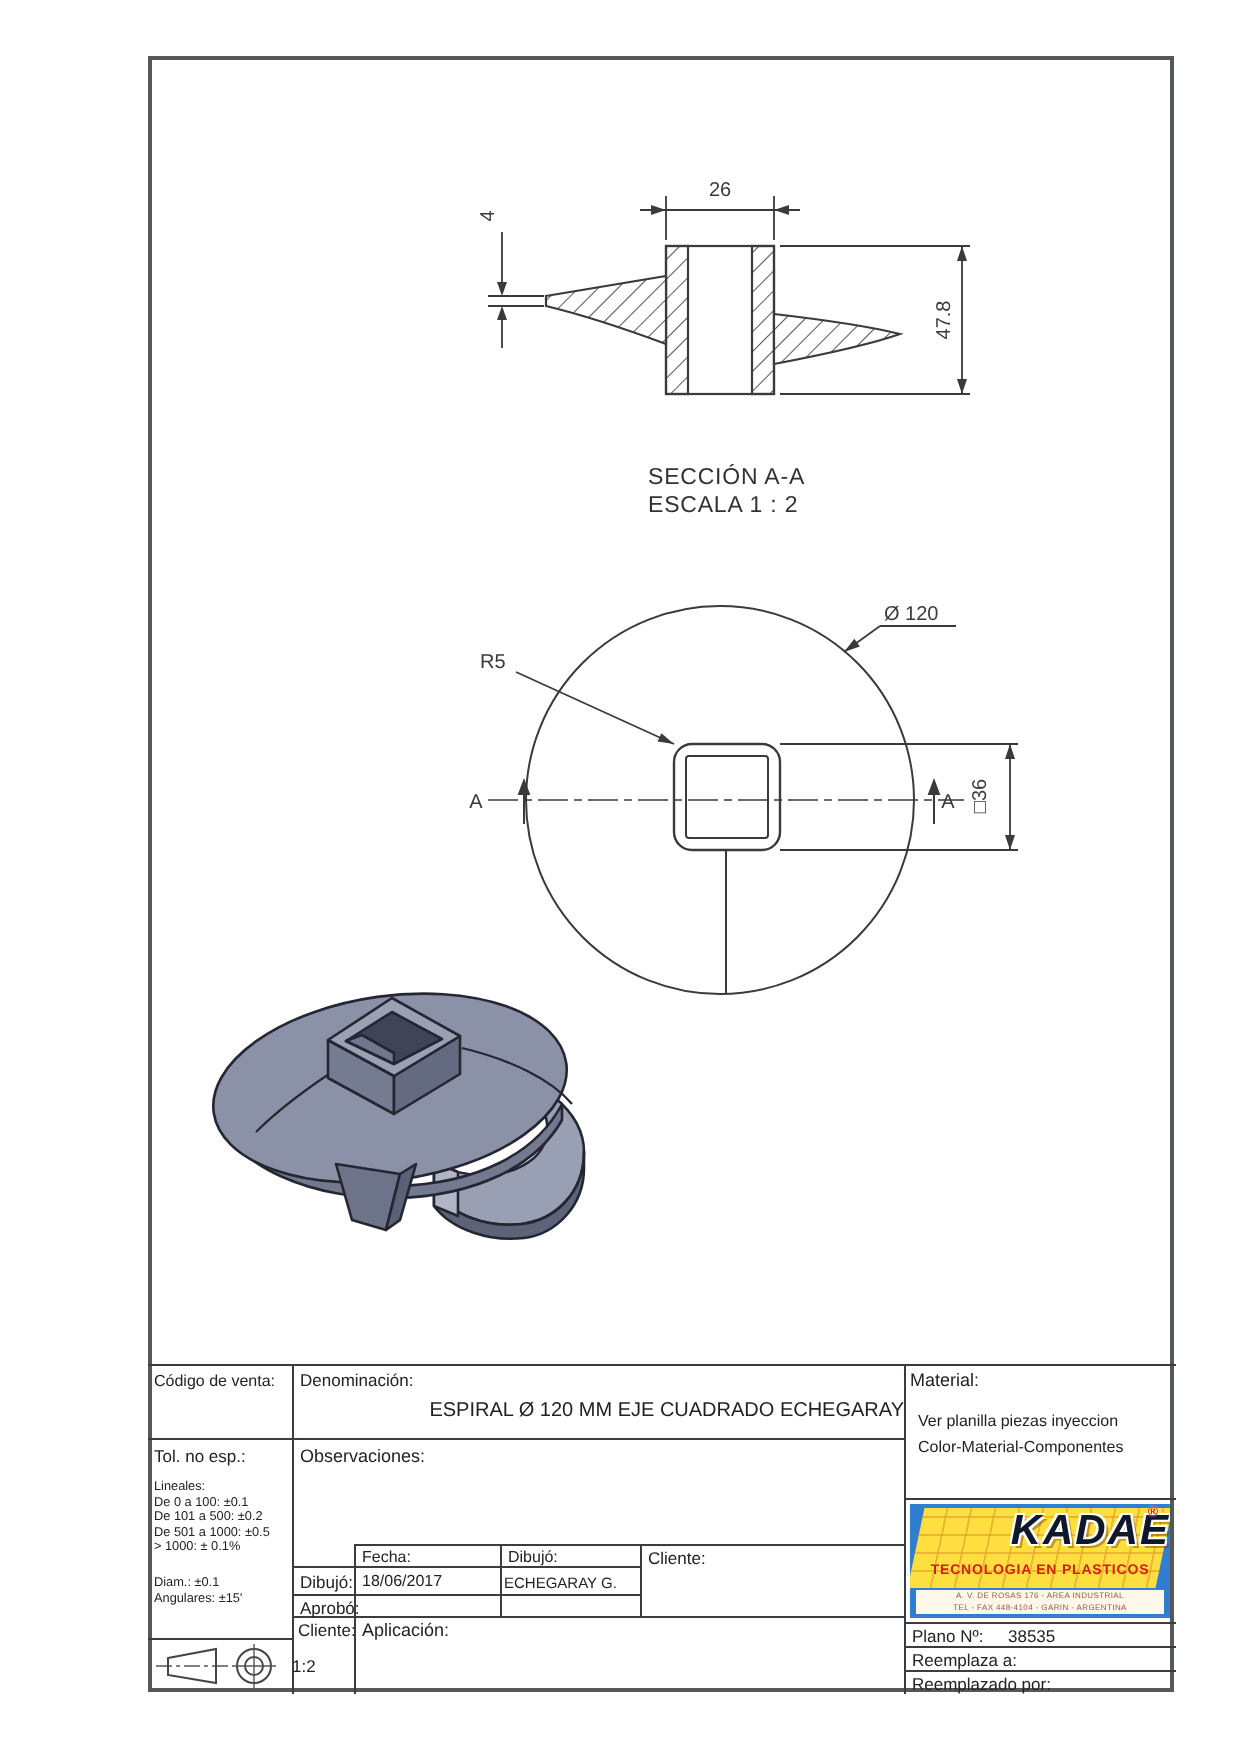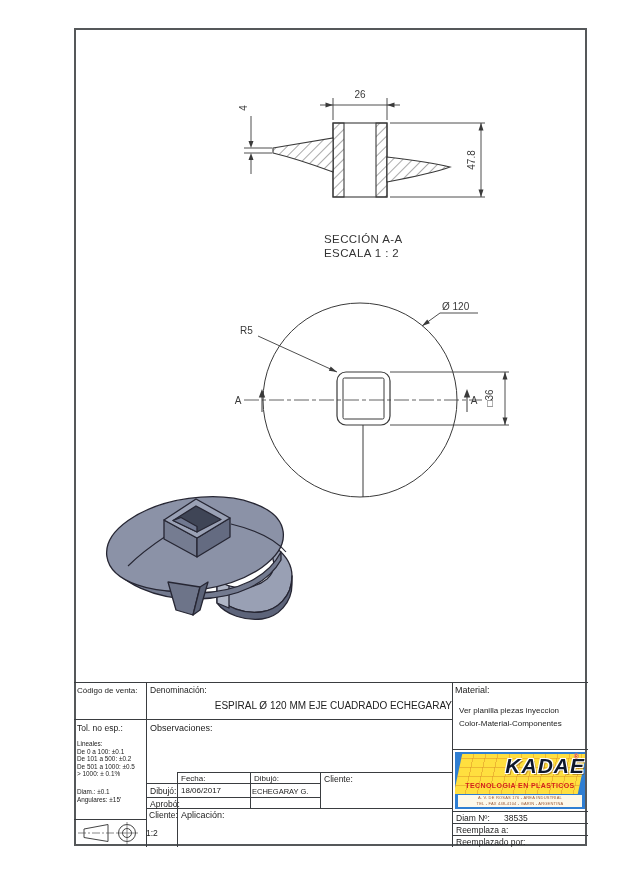--- a/index.html
+++ b/index.html
@@ -209,21 +209,21 @@
     <div class="lbl" style="left:107px;top:104px;font-size:8px">18/06/2017</div>
     <div class="lbl" style="left:178px;top:104.5px;font-size:7.5px">ECHEGARAY G.</div>
     <div class="lbl" style="left:75px;top:128px">Cliente:</div>
     <div class="lbl" style="left:72px;top:146px;width:31px;text-align:left">1:2</div>
     <div class="lbl" style="left:107px;top:128px;font-size:9px">Aplicación:</div>
 
     <div class="lbl" style="left:381px;top:3px;font-size:9px">Material:</div>
     <div class="lbl" style="left:385px;top:24px;font-size:8px">Ver planilla piezas inyeccion</div>
     <div class="lbl" style="left:385px;top:37px;font-size:8px">Color-Material-Componentes</div>
 
-    <div class="lbl" style="left:382px;top:131px">Diam Nº:</div>
+    <div class="lbl" style="left:382px;top:131px">Plano Nº:</div>
     <div class="lbl" style="left:430px;top:131px">38535</div>
     <div class="lbl" style="left:382px;top:143px">Reemplaza a:</div>
     <div class="lbl" style="left:382px;top:155px">Reemplazado por:</div>
 
     <div id="logo">
       <div id="logo-panel"></div>
       <div id="logo-name">KADAE</div>
       <div id="logo-reg">®</div>
       <div id="logo-tag">TECNOLOGIA EN PLASTICOS</div>
       <div id="logo-addr">

